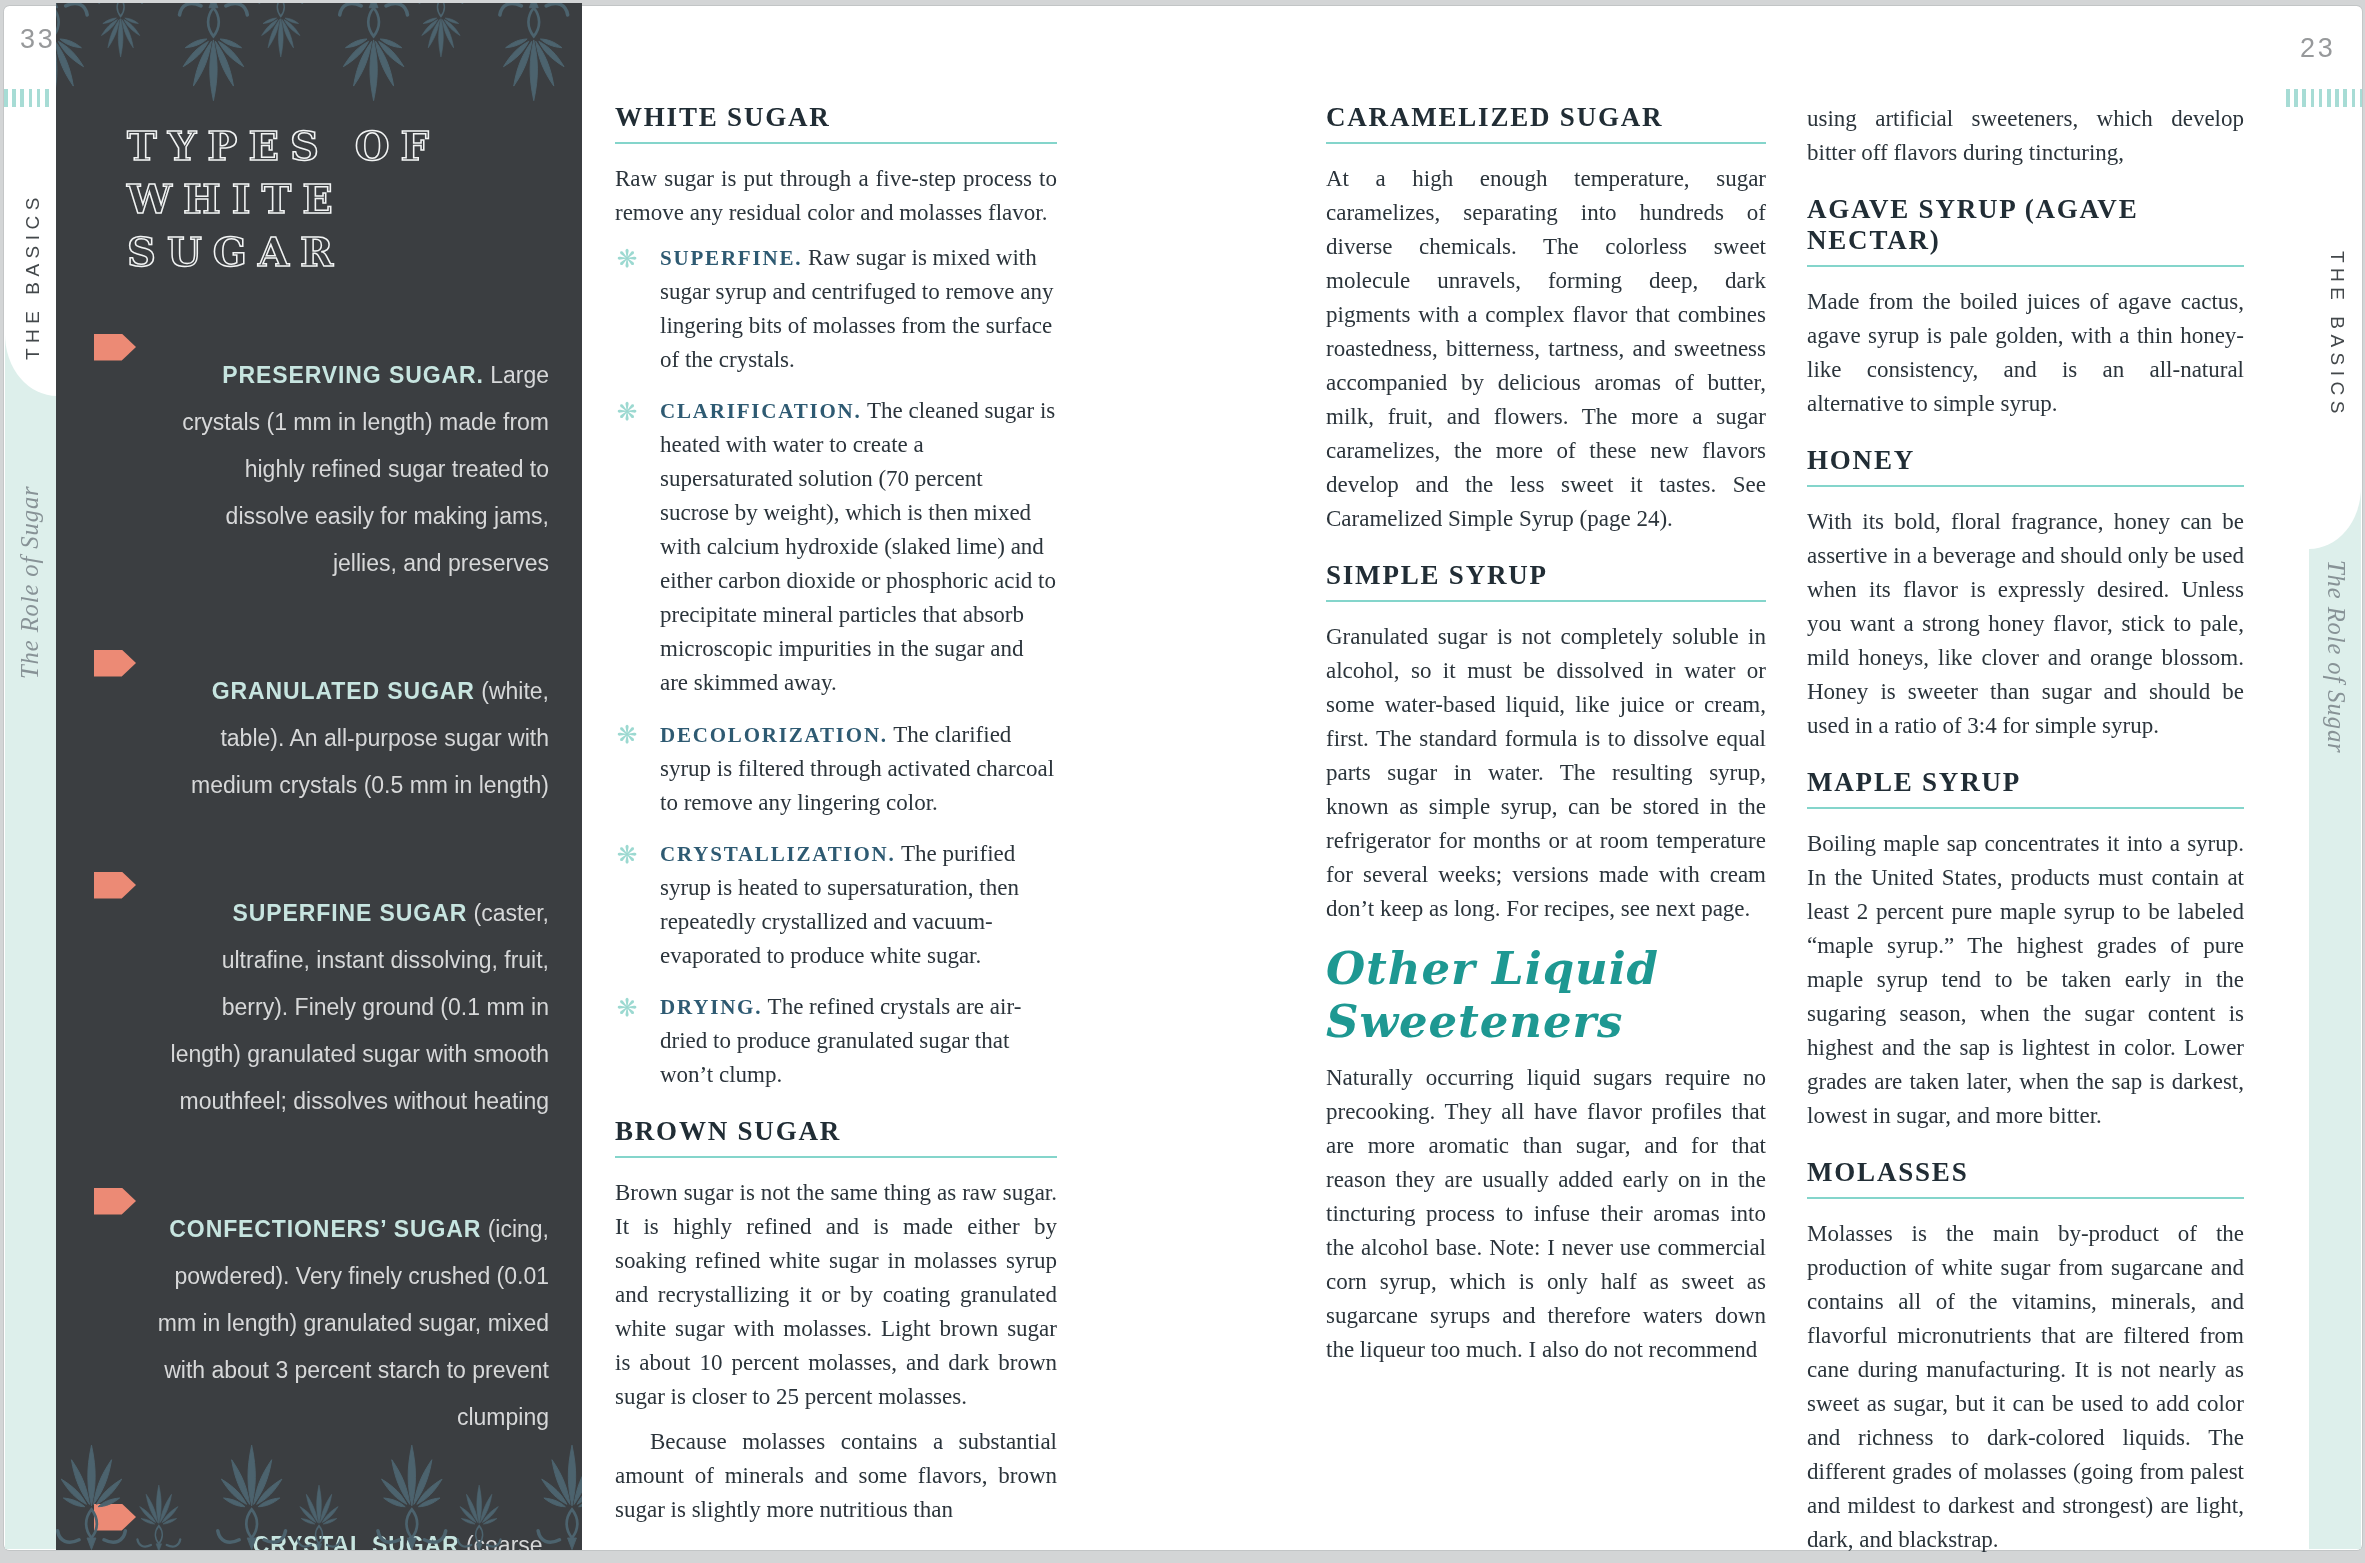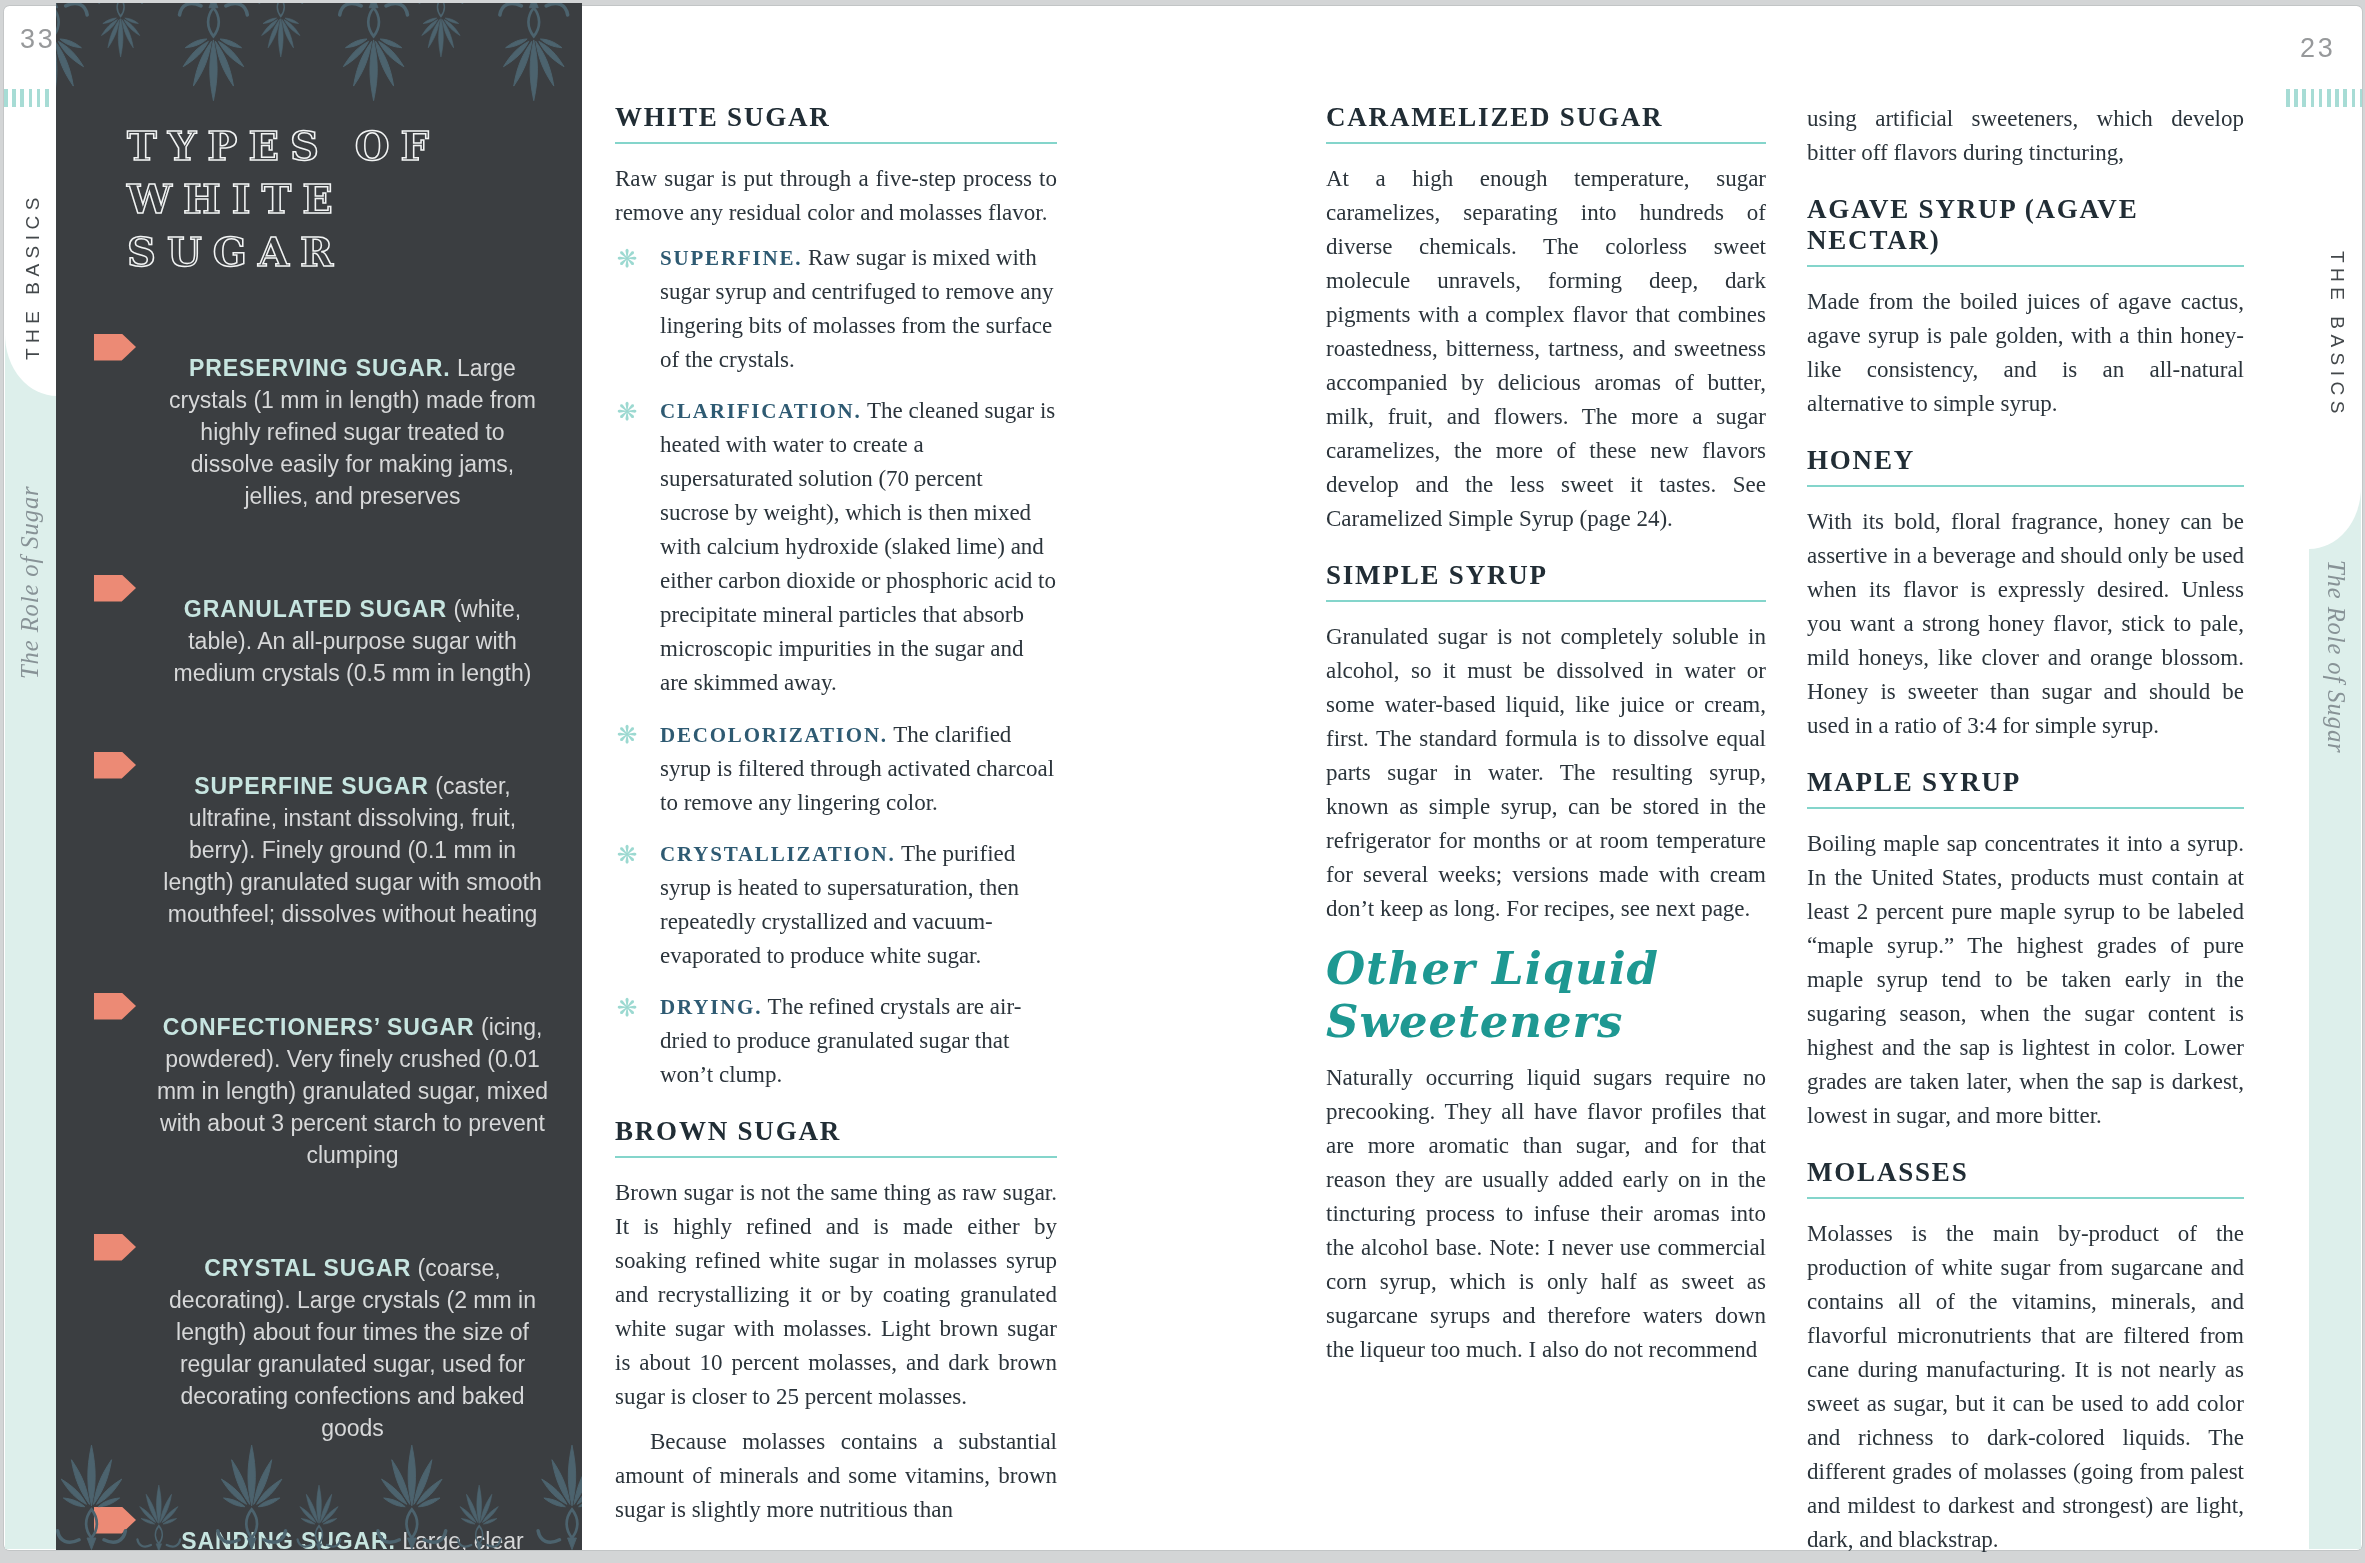--- a/index.html
+++ b/index.html
@@ -71,22 +71,22 @@
   }
   .sb-items{position:relative;margin-top:51px;padding:0 33px 0 38px;}
   .sb-item{display:flex;align-items:flex-start;margin-bottom:35px;}
   .tag-icon{
     flex:none;width:42px;height:27px;margin:4.5px 20px 0 0;
     background:#ec8a75;
     clip-path:polygon(0 0,66% 0,100% 50%,66% 100%,0 100%);
   }
   .sb-text{
     font-family:"Liberation Sans", sans-serif;
-    font-size:23px;line-height:32px;color:#d7d8d9;font-weight:300;
-    text-align:center;
+    font-size:23px;line-height:47px;color:#d7d8d9;font-weight:300;
+    text-align:right;
   }
   .sb-name{color:#c7e5e0;font-weight:700;letter-spacing:0.9px;}
 
   
   .col{position:absolute;top:102px;}
   #col-left{left:615px;width:442px;}
   #col-middle{left:1326px;width:440px;}
   #col-right{left:1807px;width:437px;}
   .col-heading{
     font-family:"Liberation Serif", serif;
@@ -211,21 +211,21 @@
   <div class="col" id="col-left">
       <h3 class="col-heading">WHITE SUGAR</h3>
       <p class="body-para">Raw sugar is put through a five-step process to remove any residual color and molasses flavor.</p>
       <div class="step"><span class="step-bullet">❋</span><span class="step-label">SUPERFINE.</span> Raw sugar is mixed with sugar syrup and centrifuged to remove any lingering bits of molasses from the surface of the crystals.</div>
       <div class="step"><span class="step-bullet">❋</span><span class="step-label">CLARIFICATION.</span> The cleaned sugar is heated with water to create a supersaturated solution (70 percent sucrose by weight), which is then mixed with calcium hydroxide (slaked lime) and either carbon dioxide or phosphoric acid to precipitate mineral particles that absorb microscopic impurities in the sugar and are skimmed away.</div>
       <div class="step"><span class="step-bullet">❋</span><span class="step-label">DECOLORIZATION.</span> The clarified syrup is filtered through activated charcoal to remove any lingering color.</div>
       <div class="step"><span class="step-bullet">❋</span><span class="step-label">CRYSTALLIZATION.</span> The purified syrup is heated to supersaturation, then repeatedly crystallized and vacuum-evaporated to produce white sugar.</div>
       <div class="step"><span class="step-bullet">❋</span><span class="step-label">DRYING.</span> The refined crystals are air-dried to produce granulated sugar that won’t clump.</div>
       <h3 class="col-heading">BROWN SUGAR</h3>
       <p class="body-para">Brown sugar is not the same thing as raw sugar. It is highly refined and is made either by soaking refined white sugar in molasses syrup and recrystallizing it or by coating granulated white sugar with molasses. Light brown sugar is about 10 percent molasses, and dark brown sugar is closer to 25 percent molasses.</p>
-      <p class="body-para indent">Because molasses contains a substantial amount of minerals and some vitamins, brown sugar is slightly more nutritious than</p>
+      <p class="body-para indent">Because molasses contains a substantial amount of minerals and some flavors, brown sugar is slightly more nutritious than</p>
     </div>
   <div class="col" id="col-middle">
       <h3 class="col-heading">CARAMELIZED SUGAR</h3>
       <p class="body-para">At a high enough temperature, sugar caramelizes, separating into hundreds of diverse chemicals. The colorless sweet molecule unravels, forming deep, dark pigments with a complex flavor that combines roastedness, bitterness, tartness, and sweetness accompanied by delicious aromas of butter, milk, fruit, and flowers. The more a sugar caramelizes, the more of these new flavors develop and the less sweet it tastes. See Caramelized Simple Syrup (page 24).</p>
       <h3 class="col-heading">SIMPLE SYRUP</h3>
       <p class="body-para">Granulated sugar is not completely soluble in alcohol, so it must be dissolved in water or some water-based liquid, like juice or cream, first. The standard formula is to dissolve equal parts sugar in water. The resulting syrup, known as simple syrup, can be stored in the refrigerator for months or at room temperature for several weeks; versions made with cream don’t keep as long. For recipes, see next page.</p>
       <h2 class="script-heading">Other Liquid Sweeteners</h2>
       <p class="body-para">Naturally occurring liquid sugars require no precooking. They all have flavor profiles that are more aromatic than sugar, and for that reason they are usually added early on in the tincturing process to infuse their aromas into the alcohol base. Note: I never use commercial corn syrup, which is only half as sweet as sugarcane syrups and therefore waters down the liqueur too much. I also do not recommend</p>
     </div>
   <div class="col" id="col-right">

